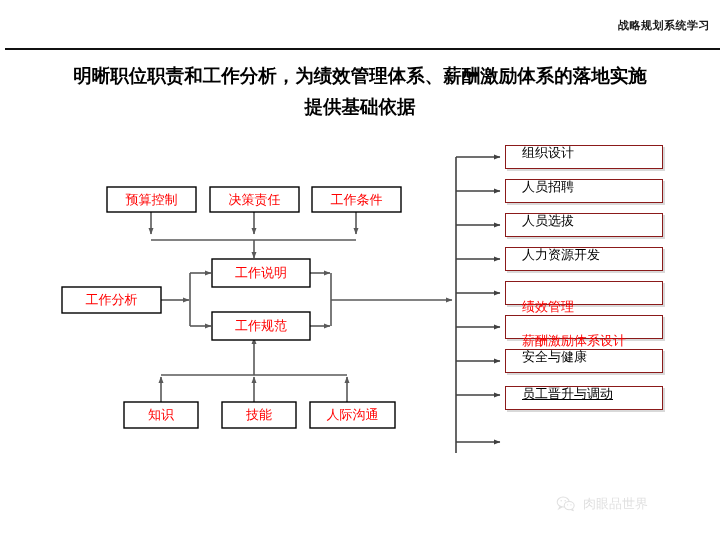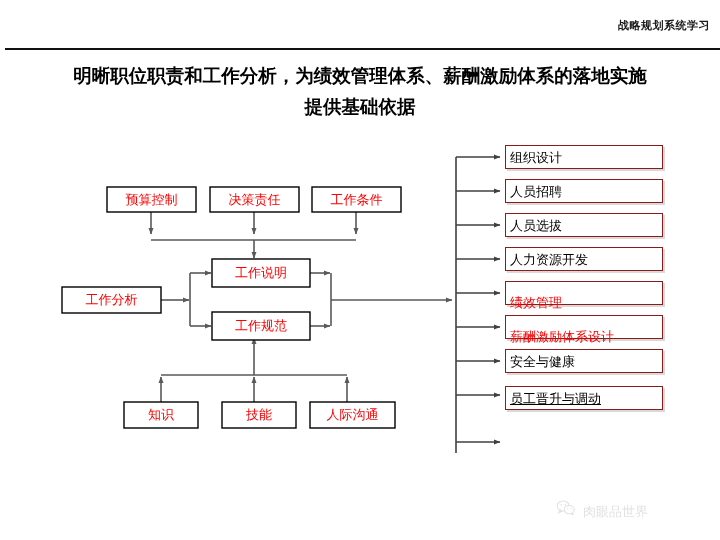--- a/index.html
+++ b/index.html
@@ -90,22 +90,22 @@
   }
   .rl-item {
     position: relative;
     height: 24px;
     margin-bottom: 10px;
     box-sizing: border-box;
     border: 1.4px solid #8b1a1a;
     background: #ffffff;
     box-shadow: 2px 2px 0 0 #d9d9d9;
     display: flex;
-    align-items: center;
-    padding-left: 4px;
+    align-items: flex-start;
+    padding-left: 16px;
   }
   .rl-label {
     font-size: 13px;
     line-height: 1;
     color: #000000;
     white-space: nowrap;
   }
   .rl-label.red { color: #ff0000; margin-top: 18px; }
 
   
@@ -115,21 +115,20 @@
     top: 495px;
     display: flex;
     align-items: center;
     gap: 7px;
     opacity: 0.30;
   }
   #watermark .wm-text {
     font-size: 13px;
     color: #9a9a9a;
     white-space: nowrap;
-    margin-top: 8px;
   }
   .wechat-glyph {
     width: 20px;
     height: 16px;
     position: relative;
     display: block;
   }
 </style>
 </head>
 <body>

